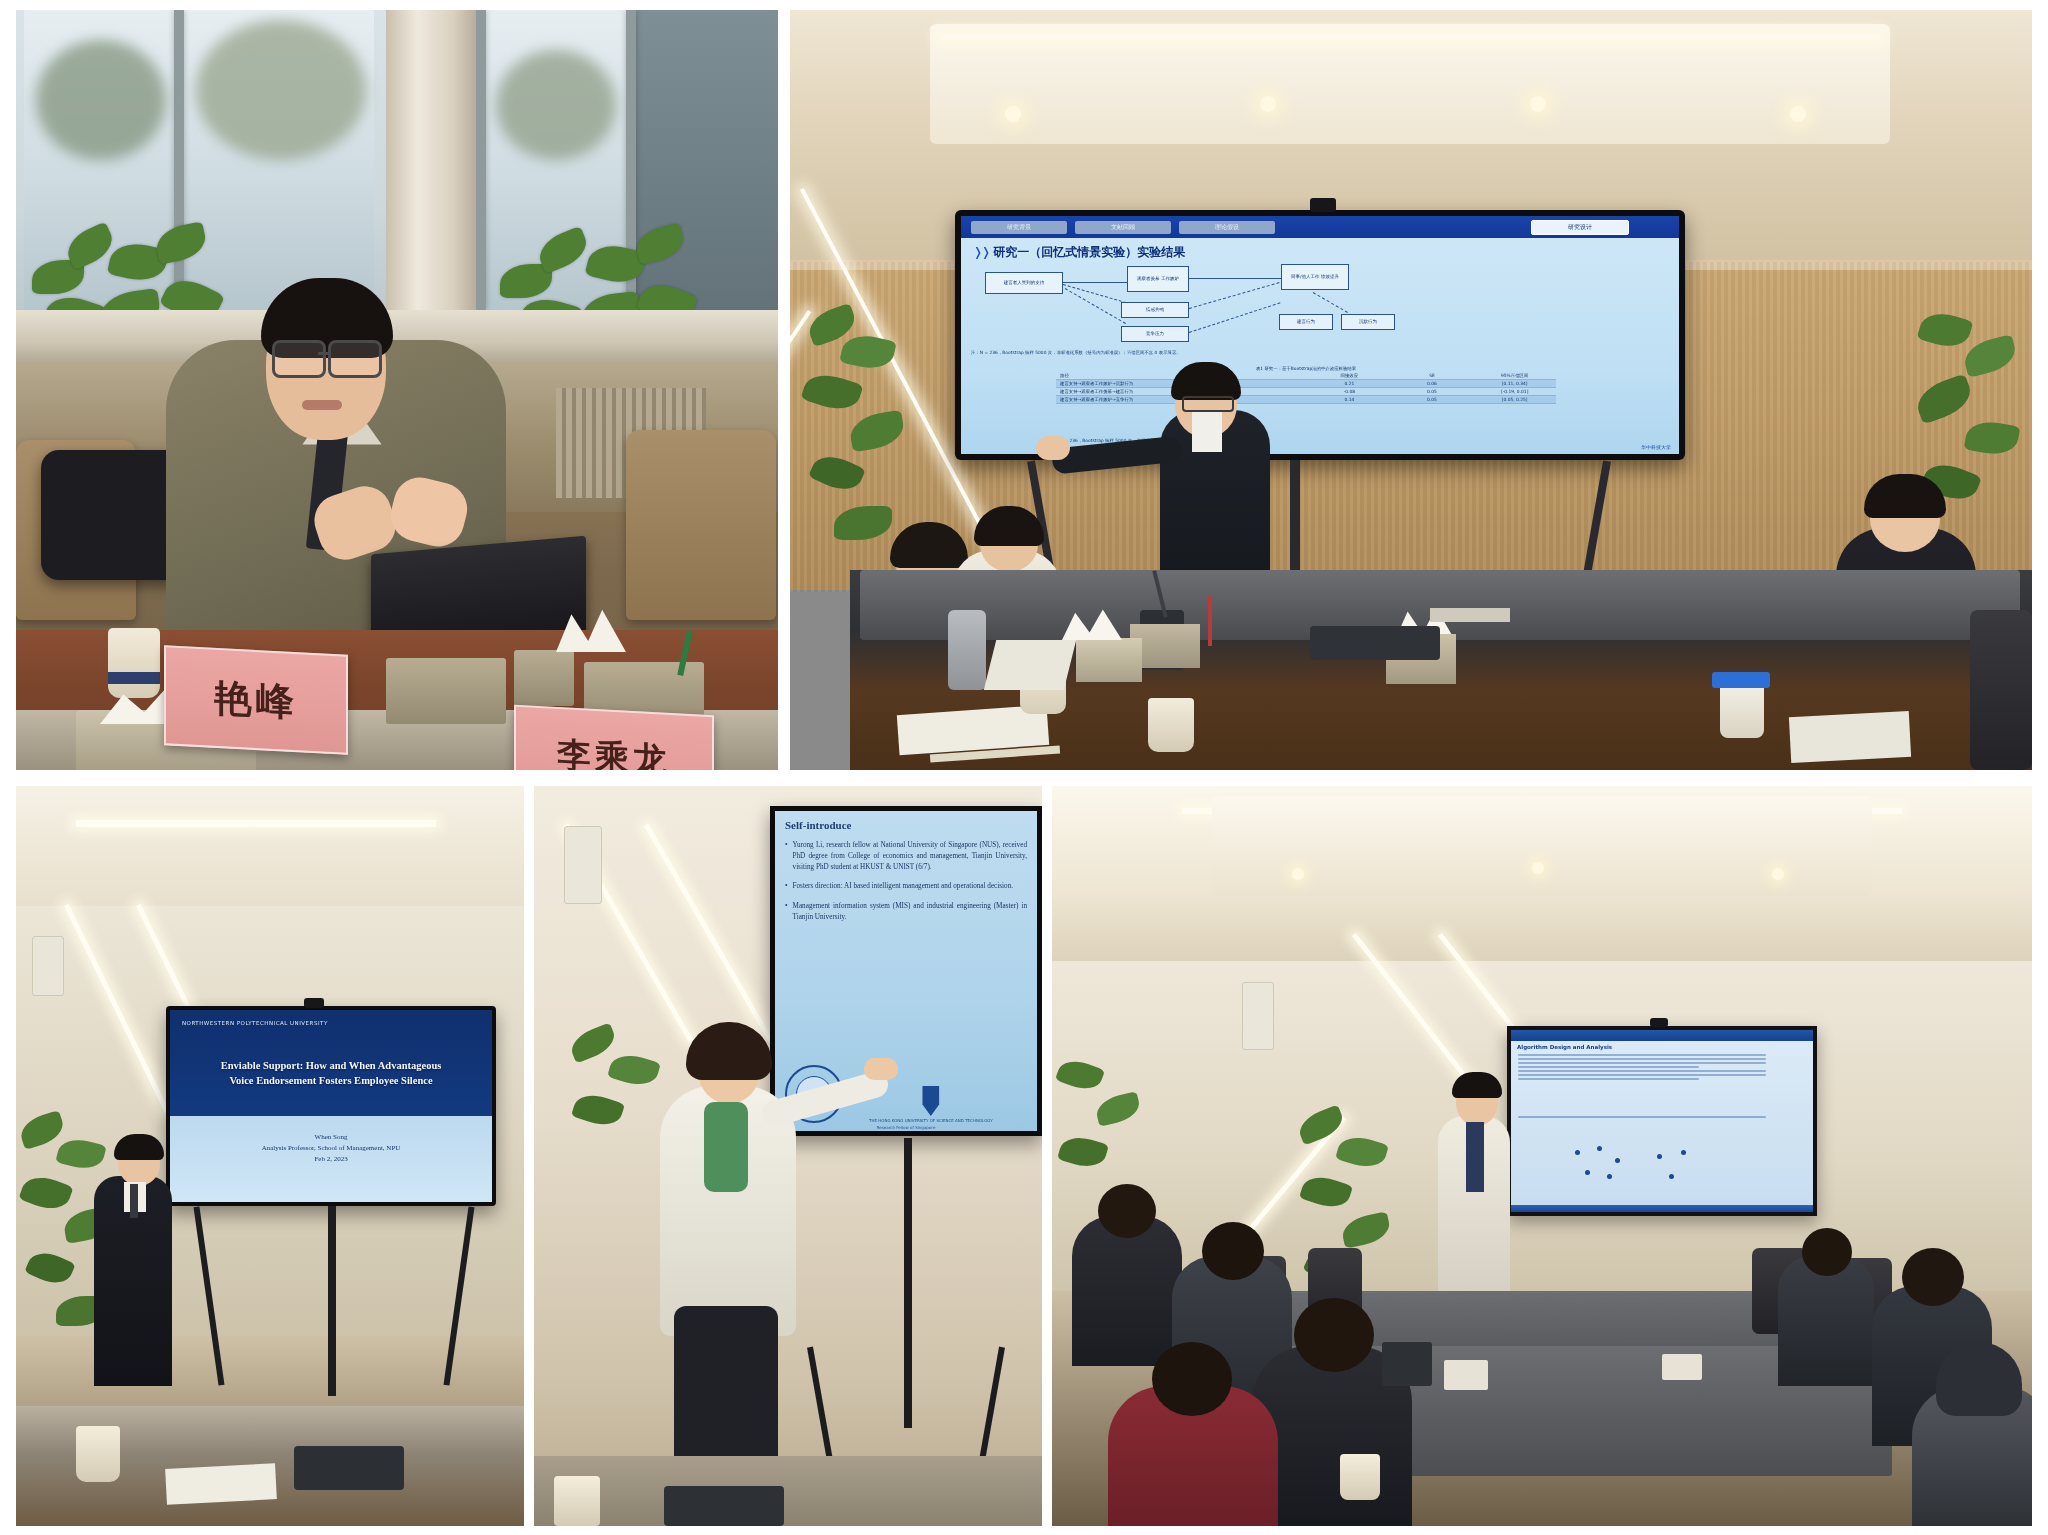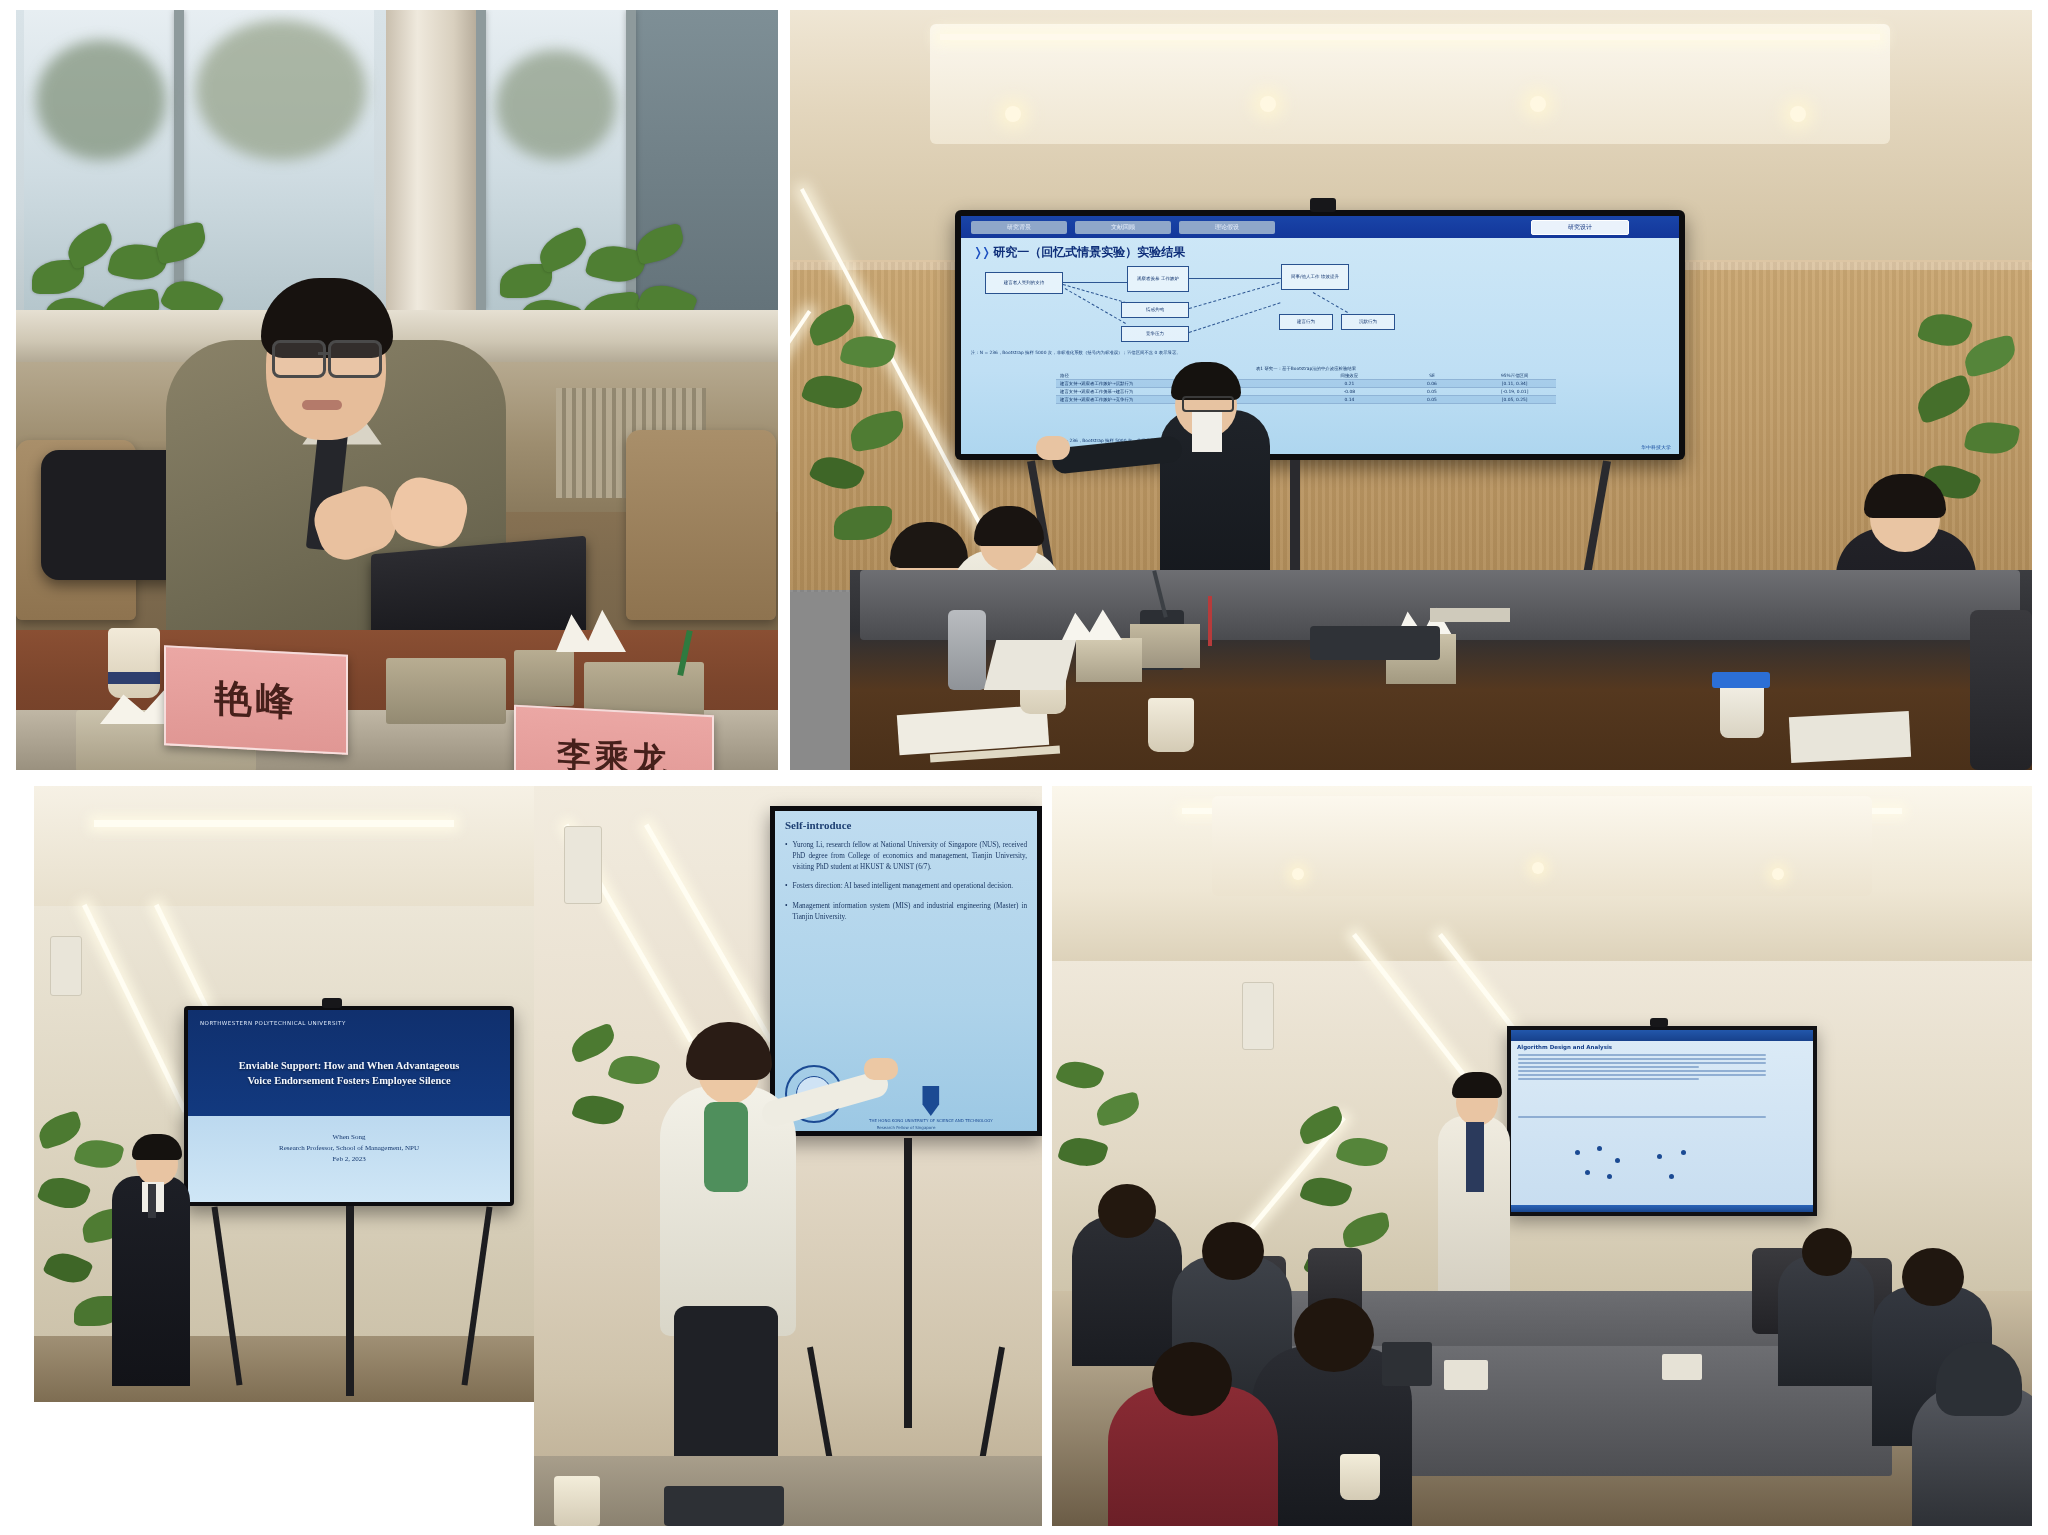--- a/index.html
+++ b/index.html
@@ -83,21 +83,21 @@
   #p2 .slide-note{position:absolute;left:10px;font-size:4.4px;color:#143a73;font-family:"DejaVu Sans",sans-serif;}
   #p2 .unilogo{position:absolute;right:8px;bottom:4px;font-size:5px;color:#1a4fa0;font-family:"DejaVu Sans",sans-serif;}
   #p2 .stand{position:absolute;background:#2a2a2e;}
   #p2 .conftable{position:absolute;left:60px;top:560px;width:1182px;height:200px;
     background:linear-gradient(180deg,#3b3c40,#2e2f33 30%,#55381f 60%,#4a3019);}
   #p2 .tabletop{position:absolute;left:70px;top:560px;width:1160px;height:70px;background:linear-gradient(180deg,#6e6f73,#4a4b4f);border-radius:4px;}
   #p2 .chairback{position:absolute;background:linear-gradient(180deg,#3a3a3e,#232327);border-radius:8px;}
   #p2 .plant2{position:absolute;filter:blur(.5px);}
 
   
-  #p3{left:16px;top:786px;width:508px;height:616px;margin-left:18px;}
+  #p3{left:16px;top:786px;width:508px;height:740px;}
   #p3 .bg{position:absolute;inset:0;background:linear-gradient(180deg,#efe9dc,#e4dcc9 40%,#cdbfa3 75%,#7e6d52);}
   #p3 .ceilp{position:absolute;left:0;top:0;width:100%;height:120px;background:linear-gradient(180deg,#f6f1e5,#e8e0cd);}
   #p3 .light{position:absolute;background:#fffdf2;box-shadow:0 0 12px 5px rgba(255,250,230,.85);}
   #p3 .wall{position:absolute;left:0;top:120px;width:100%;height:430px;background:linear-gradient(180deg,#ece6d7,#ded6c2 50%,#cdc3ab);}
   #p3 .screen{position:absolute;left:150px;top:220px;width:330px;height:200px;background:#0c0c0f;border-radius:4px;padding:4px;box-sizing:border-box;box-shadow:0 8px 18px rgba(0,0,0,.4);}
   #p3 .slide{position:relative;width:100%;height:100%;background:linear-gradient(180deg,#10306e 0%,#12397f 55%,#bcd9ef 55%,#cfe6f6 100%);overflow:hidden;}
   #p3 .slogo{position:absolute;left:12px;top:10px;font-size:5.5px;color:#dce8f8;letter-spacing:.5px;font-family:"DejaVu Sans",sans-serif;}
   #p3 .stitle{position:absolute;left:0;right:0;top:48px;text-align:center;color:#f3f7fd;font-size:10.5px;line-height:1.45;font-family:"Liberation Serif",serif;font-weight:700;text-shadow:0 1px 2px rgba(0,0,0,.5);}
   #p3 .sauthor{position:absolute;left:0;right:0;top:122px;text-align:center;color:#15386f;font-size:7px;line-height:1.6;font-family:"Liberation Serif",serif;}
   #p3 .cart{position:absolute;background:#1d1d20;}
@@ -390,21 +390,21 @@
 
     <div class="screen">
       <div class="slide">
         <div class="slogo">NORTHWESTERN POLYTECHNICAL UNIVERSITY</div>
         <div class="stitle">
           <div>Enviable Support: How and When Advantageous</div>
           <div>Voice Endorsement Fosters Employee Silence</div>
         </div>
         <div class="sauthor">
           <div>When Song</div>
-          <div>Research Professor, School of Management, NPU</div>
+          <div>Analysis Professor, School of Management, NPU</div>
           <div>Feb 2, 2023</div>
         </div>
       </div>
     </div>
     <div class="abs" style="left:288px;top:212px;width:20px;height:10px;background:#17171a;border-radius:3px;"></div>
     <div class="cart abs" style="left:190px;top:420px;width:6px;height:180px;transform:rotate(-8deg);"></div>
     <div class="cart abs" style="left:440px;top:420px;width:6px;height:180px;transform:rotate(8deg);"></div>
     <div class="cart abs" style="left:312px;top:420px;width:8px;height:190px;"></div>
 
     <div class="man abs" style="left:78px;top:390px;width:78px;height:210px;background:linear-gradient(180deg,#1d1f26,#121318);border-radius:24px 24px 0 0;"></div>

